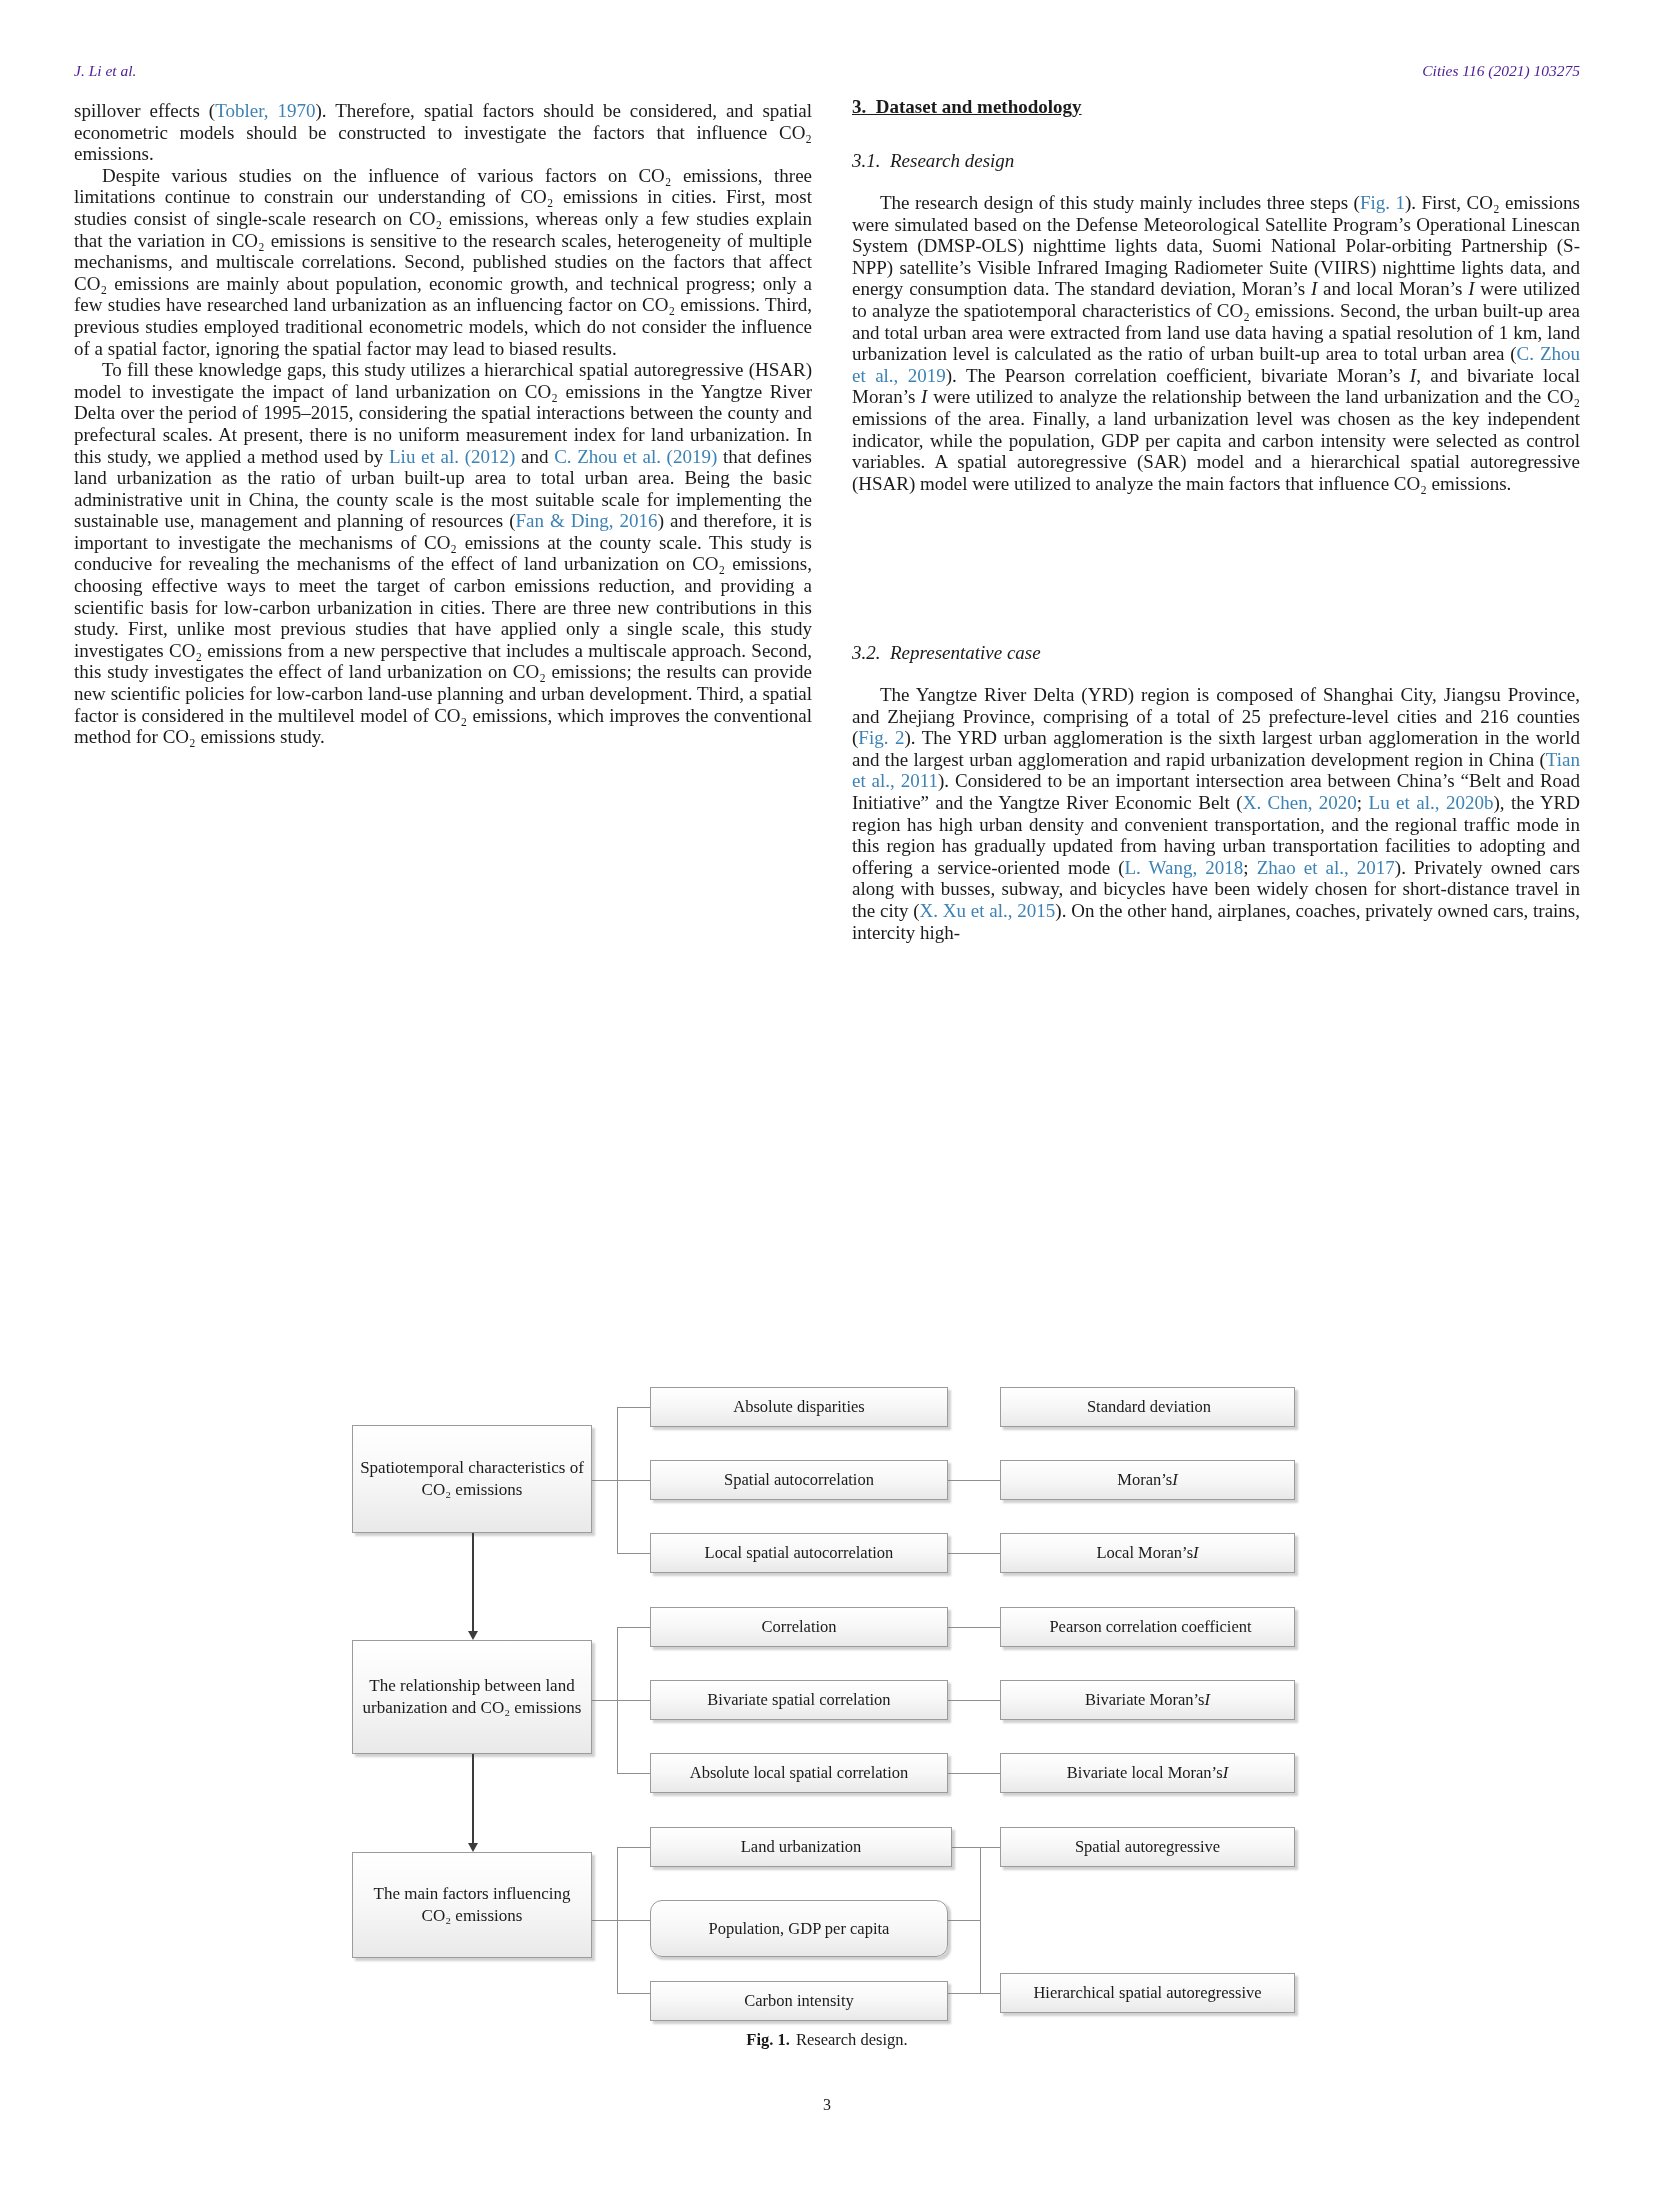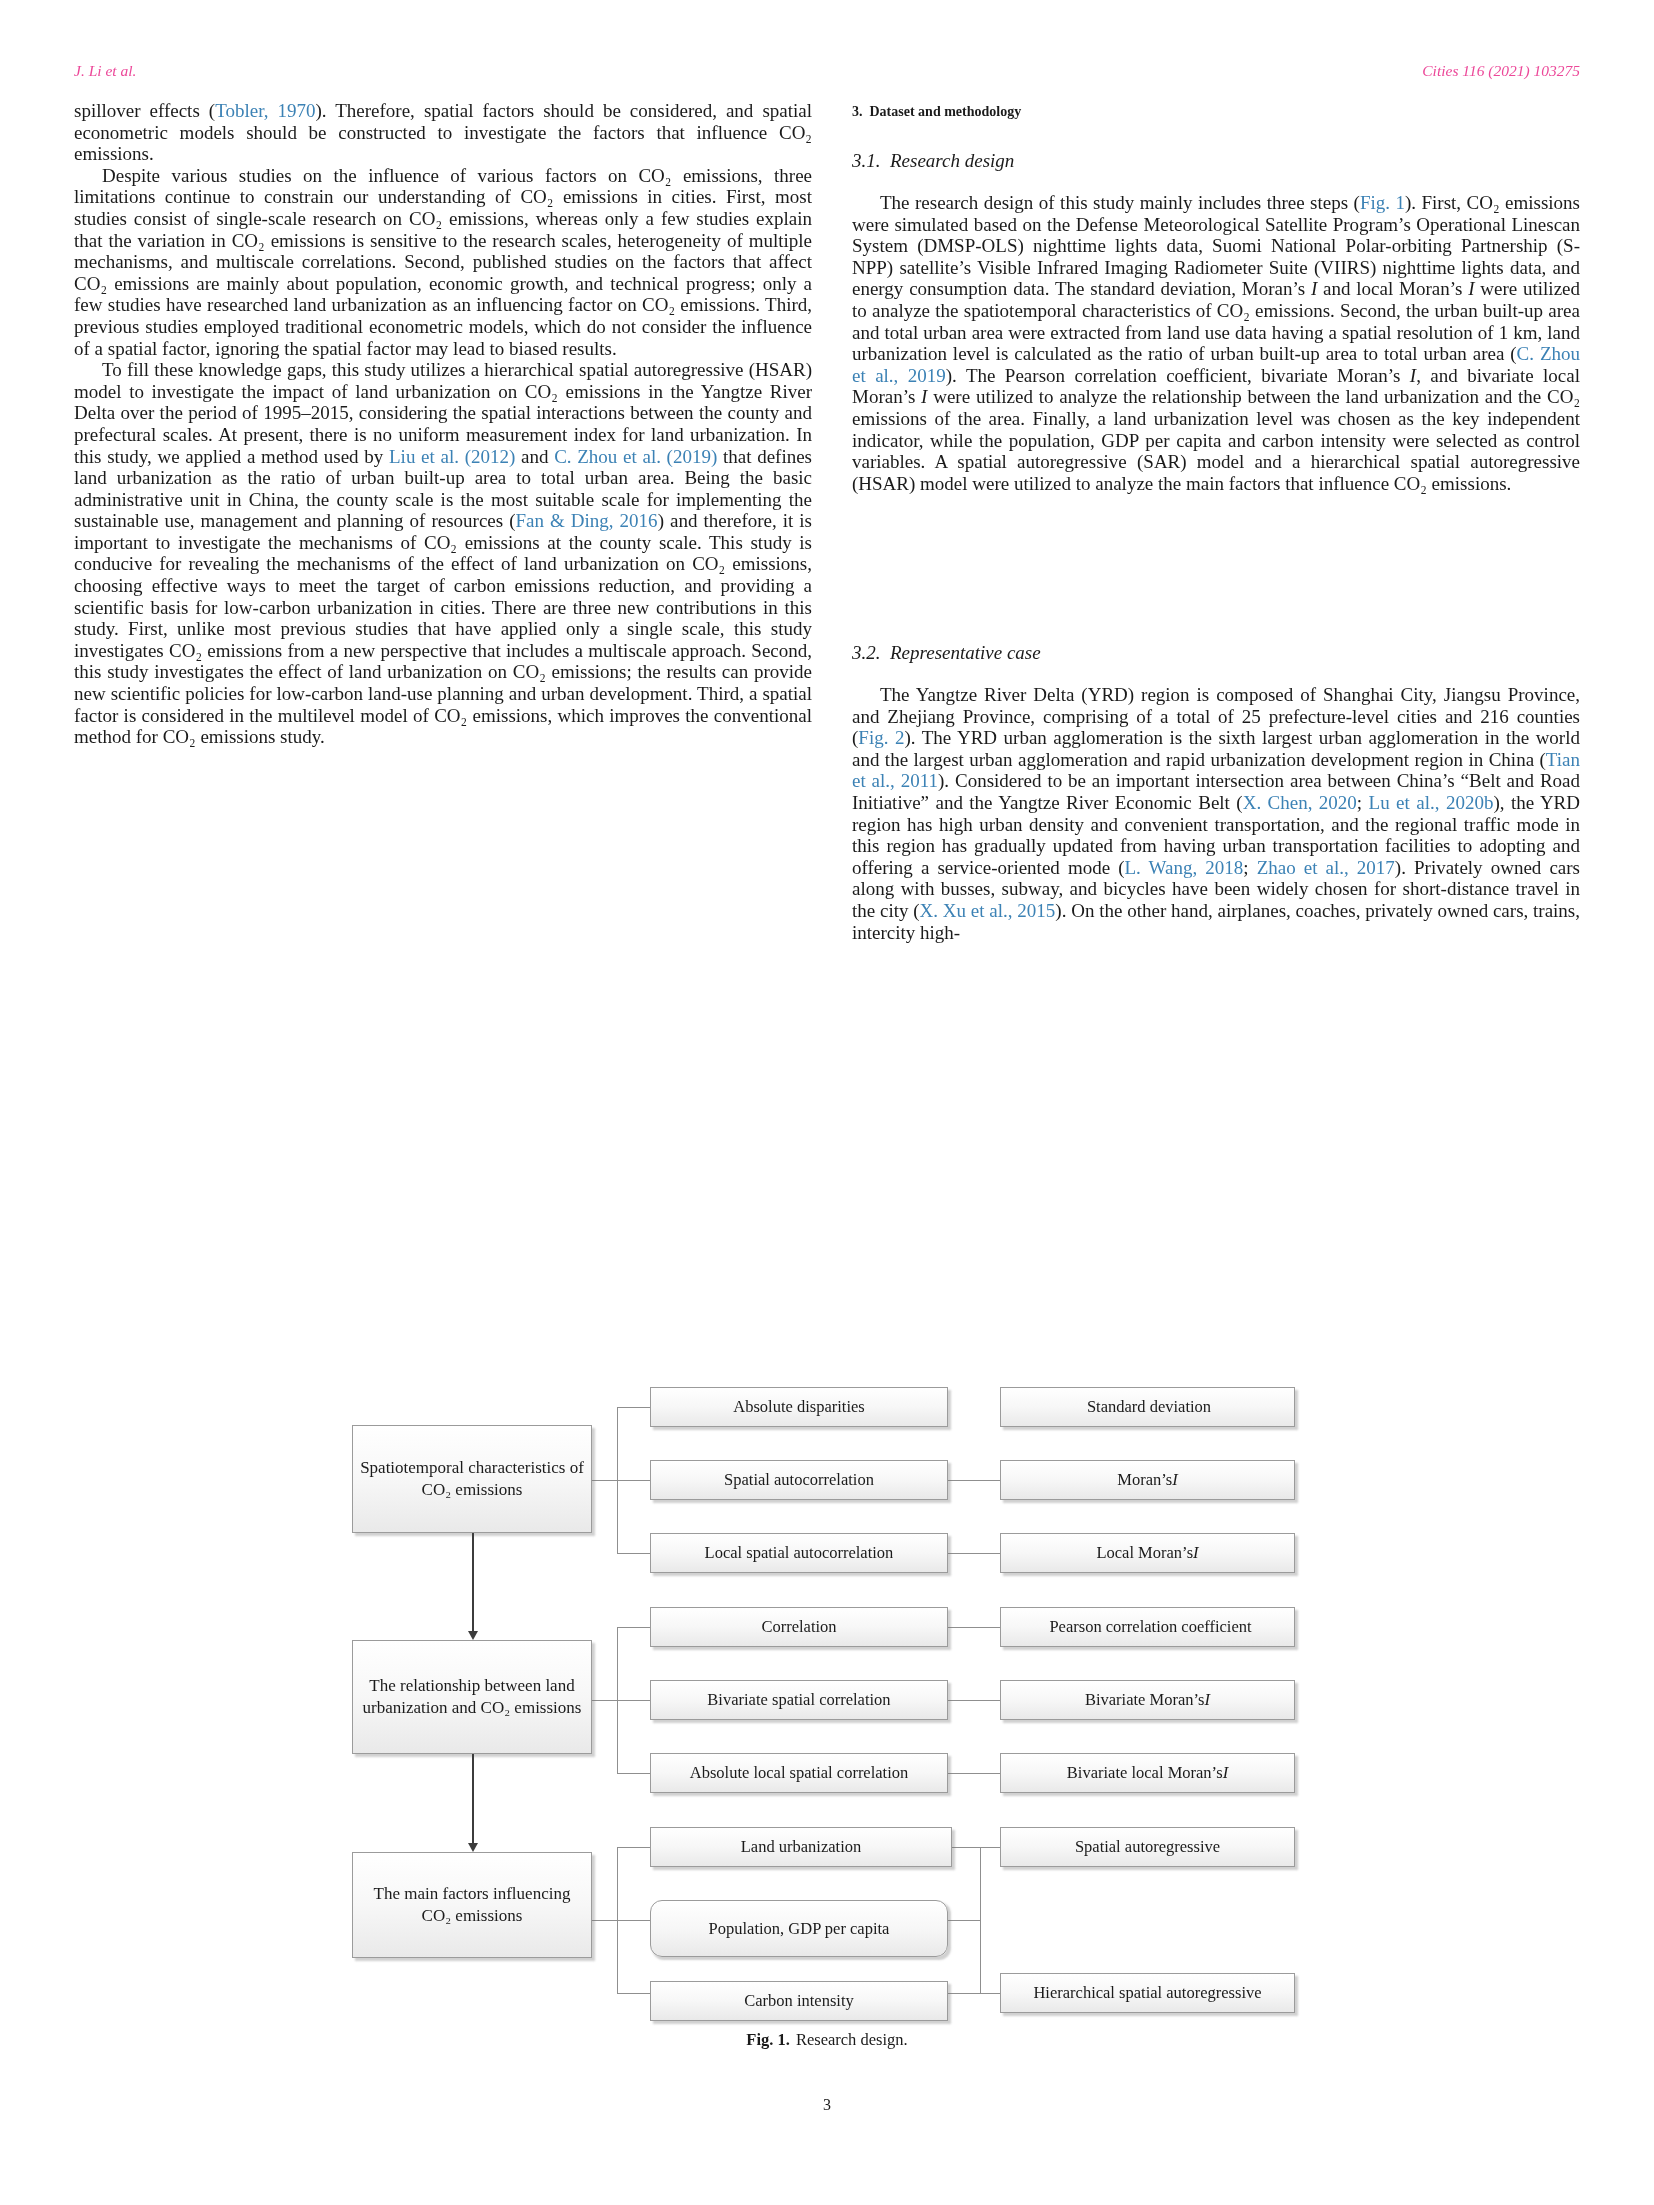--- a/index.html
+++ b/index.html
@@ -10,36 +10,36 @@
     background:#ffffff;
     margin:0 auto;
     font-family:"Liberation Serif","DejaVu Serif",serif;
     color:#1b1b1b;
     overflow:hidden;
   }
   
   .running-head {
     position:absolute; top:62px; left:74px; right:74px;
     display:flex; justify-content:space-between;
-    font-style:italic; font-size:15.5px; color:#ec4899;text-align:center;
+    font-style:italic; font-size:15.5px; color:#4c1d95;text-align:center;
   }
   
   .col-left {
     position:absolute; left:74px; top:100px; width:738px;
   }
   .col-right {
     position:absolute; left:852px; top:0; width:728px; height:2205px;
   }
   .para {
     font-size:19px; line-height:21.6px;
     text-align:justify; hyphens:auto; -webkit-hyphens:auto;
   }
   .para.indent { text-indent:28px; }
   .col-right > * { position:absolute; left:0; width:728px; }
-  .sec-heading { top:104px; font-size:14px; font-weight:bold; white-space:pre-wrap; }
+  .sec-heading { top:96px; font-size:19px; font-weight:bold; white-space:pre-wrap;text-decoration:underline; }
   .sub-heading { font-size:19px; font-style:italic; font-weight:normal; white-space:pre-wrap; }
   .pos-sub1 { top:150px; }
   .pos-p1  { top:192px; }
   .pos-sub2 { top:642px; }
   .pos-p2  { top:684px; }
   .cite { color:var(--link-color,#3c82b5); }
   
   .figure { position:absolute; left:0; top:0; width:100%; height:100%; }
   .fig-box {
     position:absolute;

